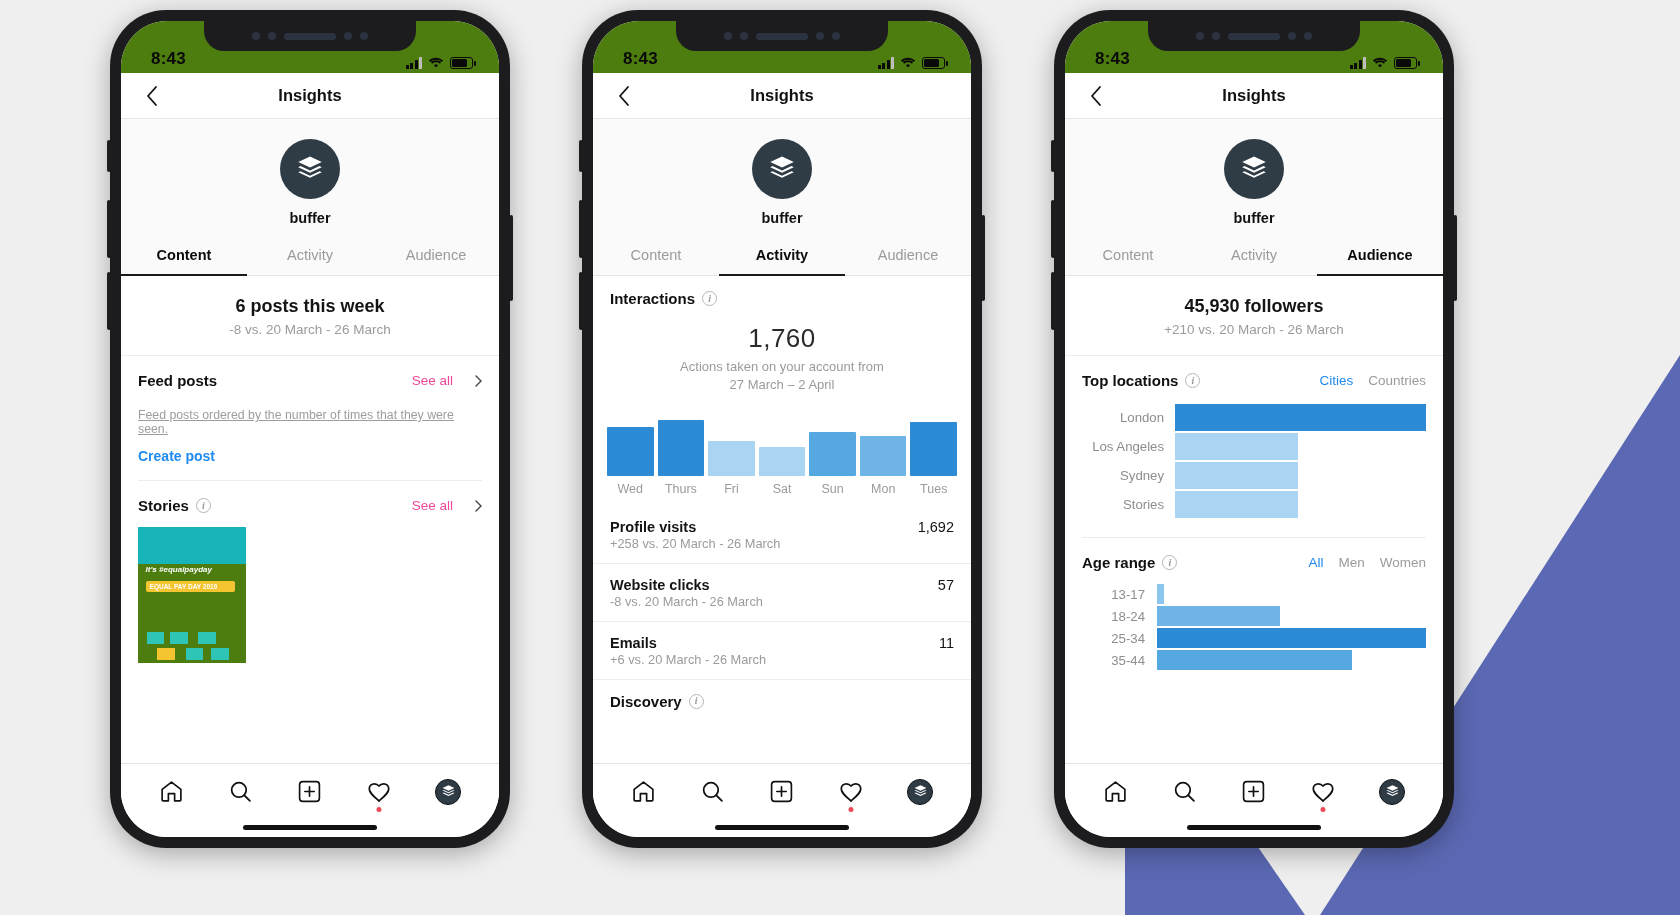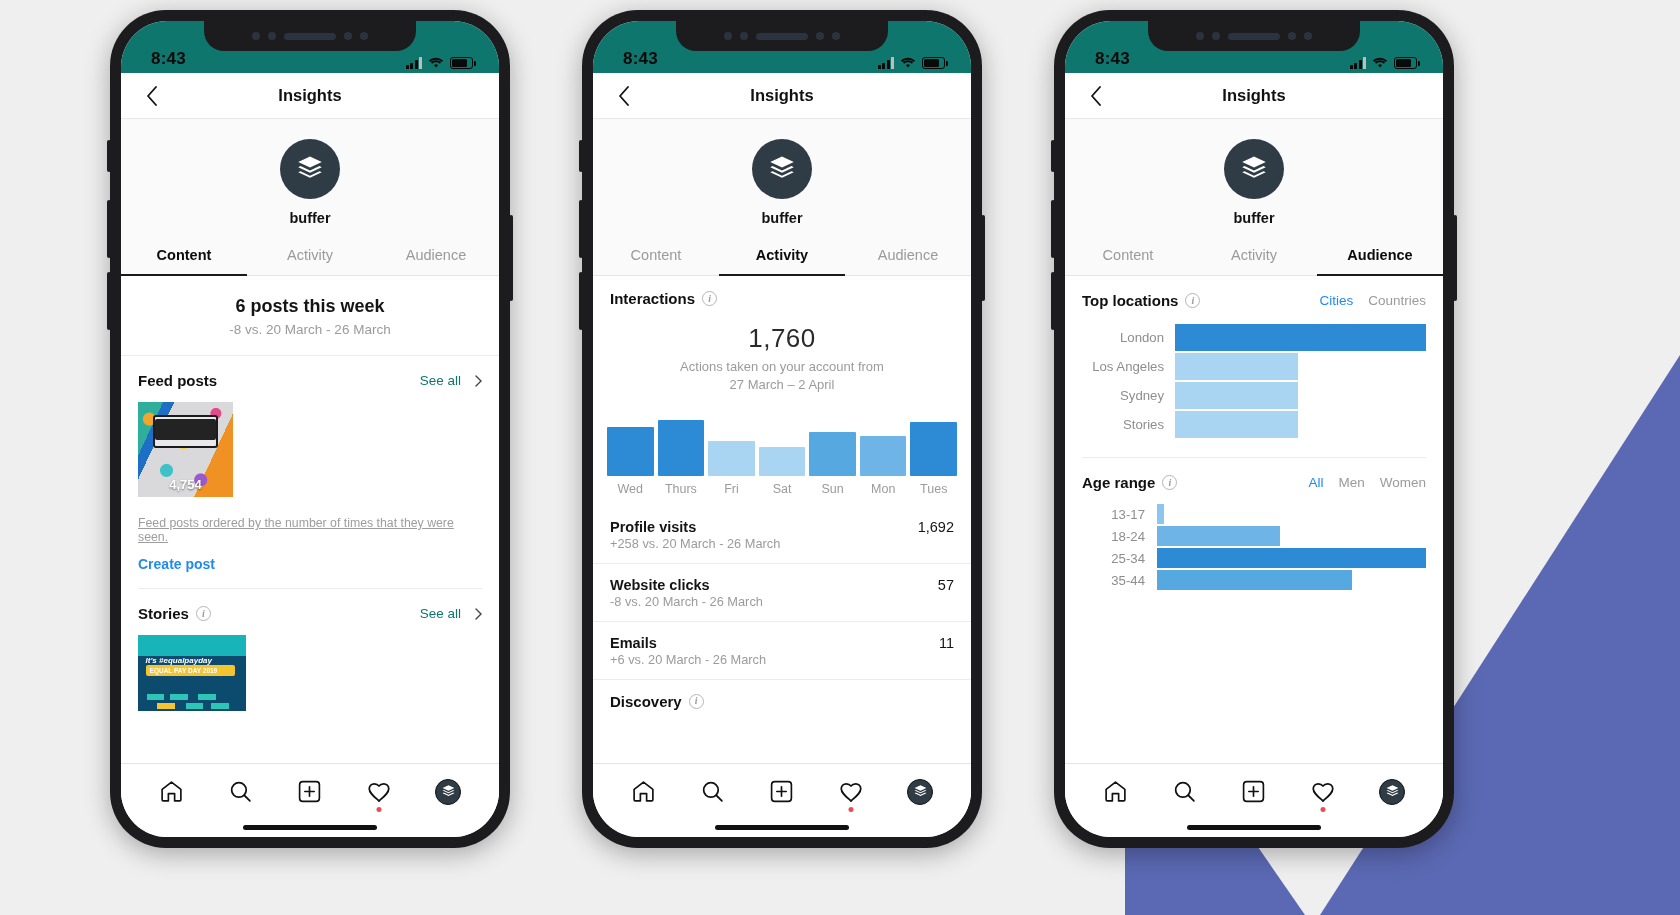--- a/index.html
+++ b/index.html
@@ -53,21 +53,21 @@
   
   .sbtn { position: absolute; background: #1c1c1e; border-radius: 3px; }
   .sbtn.l1 { left: -3px; top: 130px;  width: 4px; height: 32px; }
   .sbtn.l2 { left: -3px; top: 190px;  width: 4px; height: 58px; }
   .sbtn.l3 { left: -3px; top: 262px;  width: 4px; height: 58px; }
   .sbtn.r1 { right: -3px; top: 205px; width: 4px; height: 86px; }
 
   
   .statusbar {
     height: 52px; display: flex; align-items: flex-end; justify-content: space-between;
-    padding: 0 26px 4px 30px; background: #0f766e; position: relative; z-index: 20;
+    padding: 0 26px 4px 30px; background: #4d7c0f; position: relative; z-index: 20;
   }
   .st-time { font-size: 17px; font-weight: bold; color: #0a0a0a; letter-spacing: .2px; }
   .st-right { display: flex; align-items: flex-end; gap: 6px; }
   .bars { display: flex; align-items: flex-end; gap: 1.5px; height: 12px; }
   .bars i { width: 3px; background: #0a0a0a; border-radius: .5px; display: block; }
   .bars i:nth-child(1){ height: 4px; } .bars i:nth-child(2){ height: 6px; }
   .bars i:nth-child(3){ height: 9px; } .bars i:nth-child(4){ height: 12px; background:#bdbdbd; }
   .wifi svg { display: block; }
   .batt { width: 23px; height: 12px; border: 1.6px solid #0a0a0a; border-radius: 3px; position: relative; }
   .batt::after { content:""; position:absolute; right:-4px; top:3px; width:2px; height:5px; background:#0a0a0a; border-radius:0 1px 1px 0; }
@@ -100,34 +100,34 @@
   
   .body { background: #fff; height: 471px; overflow: hidden; position: relative; }
 
   .summary { padding: 20px 0 18px; text-align: center; border-bottom: 1px solid #ececec; }
   .summary .big { font-size: 18px; font-weight: bold; color: #141414; }
   .summary .sub { font-size: 13.5px; color: #9b9b9b; margin-top: 5px; }
 
   .section { padding: 16px 17px 0; }
   .sec-head { display: flex; align-items: center; justify-content: space-between; }
   .sec-title { display: flex; align-items: center; gap: 7px; font-size: 15px; font-weight: bold; color: #111; }
-  .seeall { display: flex; align-items: center; gap: 14px; font-size: 13.5px; color: #0f766e; cursor: pointer; }
+  .seeall { display: flex; align-items: center; gap: 22px; font-size: 13.5px; color: #ec4899; cursor: pointer; }
   .info-i {
     width: 15px; height: 15px; border-radius: 50%; border: 1.2px solid #b6b6b6;
     color: #9b9b9b; font-size: 10px; font-style: italic; font-family: "Liberation Serif", serif;
     display: inline-flex; align-items: center; justify-content: center; line-height: 1;
   }
 
   .thumb { position: relative; width: 95px; height: 95px; margin-top: 13px; overflow: hidden; }
   .thumb .cnt { position: absolute; left: 0; right: 0; bottom: 5px; text-align: center; color: #fff; font-size: 13px; font-weight: bold; text-shadow: 0 1px 2px rgba(0,0,0,.5); }
   .note { font-size: 12.3px; color: #9d9d9d; margin-top: 19px; text-decoration: underline; }
   .link { font-size: 14px; color: #1f8bef; font-weight: bold; margin-top: 12px; cursor: pointer; display: inline-block; }
   .divider { height: 1px; background: #ececec; margin-top: 15px; }
 
-  .story-thumb { width: 108px; height: 76px; margin-top: 13px; position: relative; overflow: hidden; background: #0c4a6e; }
+  .story-thumb { width: 108px; height: 136px; margin-top: 13px; position: relative; overflow: hidden; background: #4d7c0f; }
 
   
   .hero { text-align: center; padding: 16px 0 4px; }
   .hero .num { font-size: 26px; color: #2a2a2a; letter-spacing: .5px; }
   .hero .cap { font-size: 13px; color: #9b9b9b; margin-top: 4px; line-height: 1.38; }
 
   .barchart { display: flex; align-items: flex-end; justify-content: space-between; gap: 4px; padding: 14px 14px 0; height: 78px; }
   .bcol { flex: 1; display: flex; flex-direction: column; justify-content: flex-end; height: 100%; }
   .bar { width: 100%; border-radius: 1px; }
   .barlabels { display: flex; justify-content: space-between; gap: 4px; padding: 6px 14px 0; }
@@ -240,31 +240,20 @@
 
         <div class="section">
           <div class="sec-head">
             <div class="sec-title">Feed posts</div>
             <div class="seeall">
               <span>See all</span>
               <svg width="7" height="12" viewBox="0 0 7 12">
                   <path d="M1 1l5 5-5 5" stroke="#444" stroke-width="1.4" fill="none" stroke-linecap="round"></path>
                 </svg>
             </div>
-          </div>
-          <div class="thumb" style="background:
-                 radial-gradient(circle at 12% 18%, #f0a52c 6px, transparent 7px),
-                 radial-gradient(circle at 82% 12%, #e34a8a 5px, transparent 6px),
-                 radial-gradient(circle at 30% 72%, #3fc1c9 6px, transparent 7px),
-                 radial-gradient(circle at 66% 82%, #9b59d0 6px, transparent 7px),
-                 radial-gradient(circle at 48% 44%, #f5d547 5px, transparent 6px),
-                 linear-gradient(115deg,#2fae9b 0 18%, #1c6fc4 18% 26%, #d9d9dc 26% 72%, #f09124 72% 100%)">
-            <div style="position:absolute;left:16%;top:14%;width:68%;height:34%;background:#e9e9ec;border:2px solid #1b1b1b;border-radius:3px"></div>
-            <div style="position:absolute;left:18%;top:18%;width:64%;height:22%;background:#232323;border-radius:2px"></div>
-            <div class="cnt">4,754</div>
           </div>
           <div class="note">Feed posts ordered by the number of times that they were seen.</div>
           <div class="link">Create post</div>
           <div class="divider"></div>
         </div>
 
         <div class="section">
           <div class="sec-head">
             <div class="sec-title">
               <span>Stories</span>
@@ -562,20 +551,24 @@
         <div class="uname">buffer</div>
       </div>
 
       <div class="tabs">
         <div class="tab">Content</div>
         <div class="tab">Activity</div>
         <div class="tab active">Audience</div>
       </div>
 
       <div class="body">
+        <div class="summary">
+          <div class="big">45,930 followers</div>
+          <div class="sub">+210 vs. 20 March - 26 March</div>
+        </div>
 
         <div class="section">
           <div class="sec-head">
             <div class="sec-title">
               <span>Top locations</span>
               <span class="info-i">i</span>
             </div>
             <div class="toggle">
               <span class="on">Cities</span>
               <span>Countries</span>

